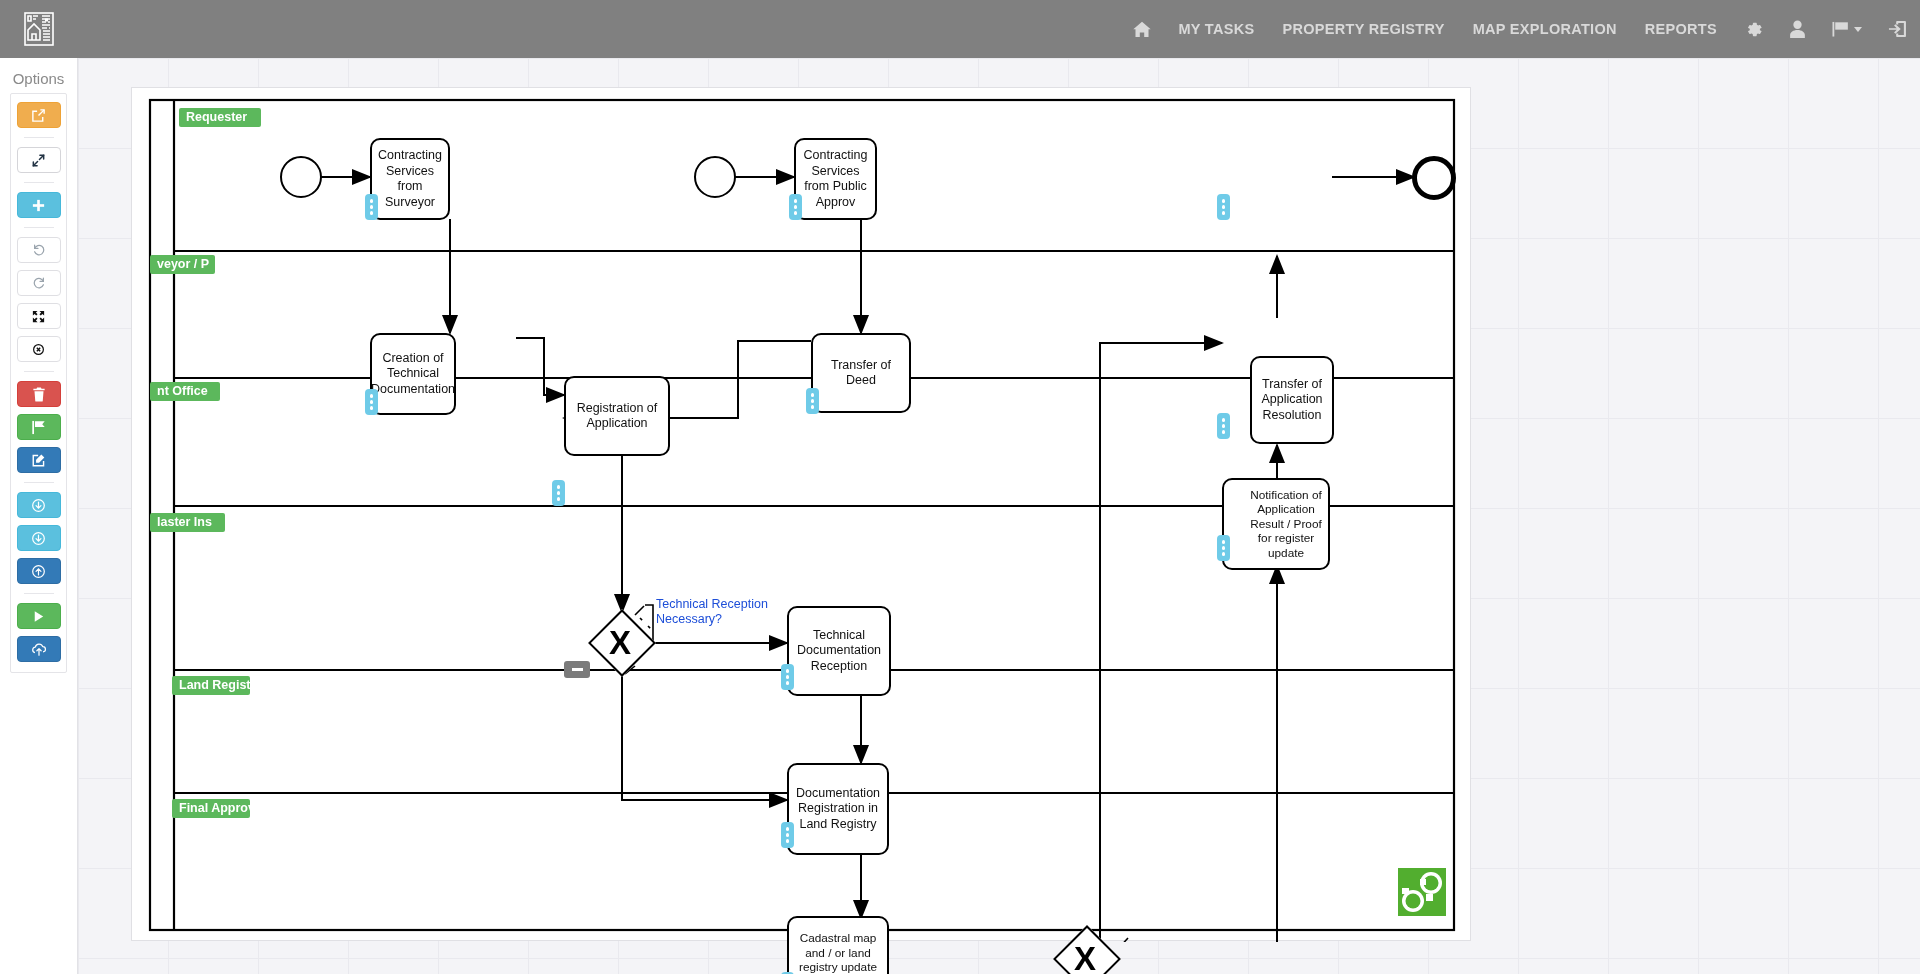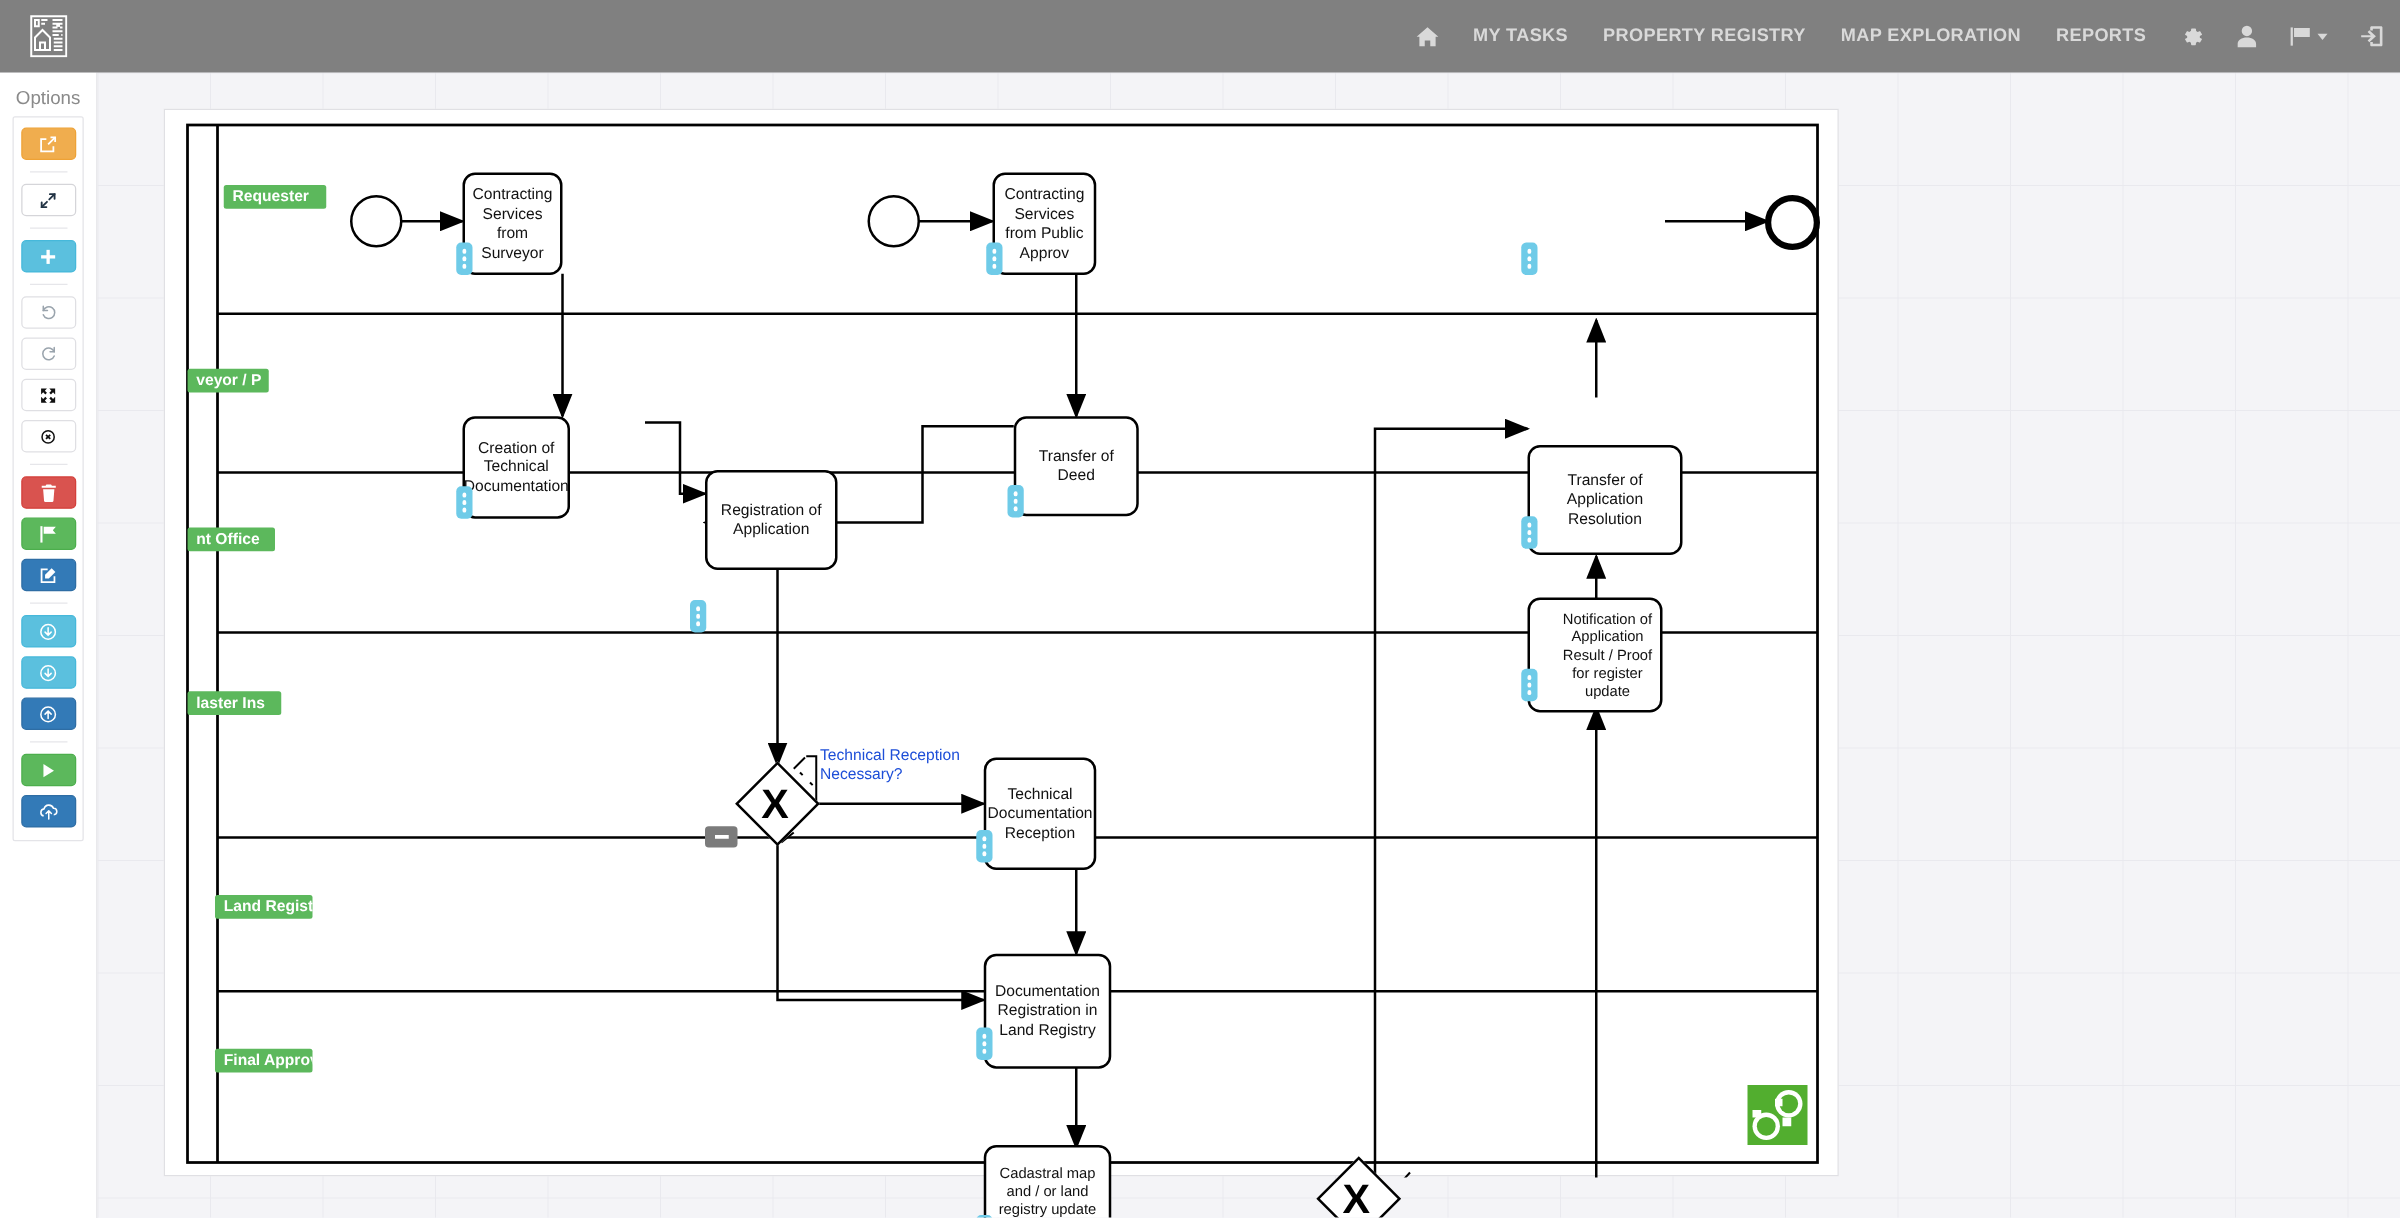--- a/index.html
+++ b/index.html
@@ -136,21 +136,20 @@
     background: #5cb85c;
     color: #ffffff;
     font-size: 12.5px;
     font-weight: bold;
     padding: 2px 7px 3px 7px;
     border-radius: 2px;
     white-space: nowrap;
     overflow: hidden;
     z-index: 12;
     user-select: none;
-    margin-top: 40px;
   }
 
   
   .task {
     position: absolute;
     background: #ffffff;
     border: 2px solid #000;
     border-radius: 10px;
     display: flex; align-items: center; justify-content: center;
     text-align: center;
@@ -538,42 +537,42 @@
           <i></i>
         </div>
 
       <div class="task" style="left:679px; top:245px; width:100px; height:80px;">Transfer of Deed</div>
       <div class="dots" style="left:674px; top:300px;">
           <i></i>
           <i></i>
           <i></i>
         </div>
 
-      <div class="task" style="left:1090px; top:268px; width:124px; height:88px;">Transfer of Application Resolution</div>
+      <div class="task" style="left:1118px; top:268px; width:84px; height:88px;">Transfer of Application Resolution</div>
       <div class="dots" style="left:1085px; top:325px;">
           <i></i>
           <i></i>
           <i></i>
         </div>
 
       <div class="task" style="left:432px; top:288px; width:106px; height:80px;">Registration of Application</div>
       <div class="dots" style="left:420px; top:392px;">
           <i></i>
           <i></i>
           <i></i>
         </div>
 
       <div class="task" style="left:1090px; top:390px; width:108px; height:92px; font-size:11.8px; line-height:14.5px;padding-left:26px;">Notification of Application Result / Proof for register update</div>
       <div class="dots" style="left:1085px; top:447px;">
           <i></i>
           <i></i>
           <i></i>
         </div>
 
-      <div class="task" style="left:655px; top:518px; width:90px; height:90px;">Technical Documentation Reception</div>
+      <div class="task" style="left:655px; top:518px; width:104px; height:90px;">Technical Documentation Reception</div>
       <div class="dots" style="left:649px; top:576px;">
           <i></i>
           <i></i>
           <i></i>
         </div>
 
       <div class="task" style="left:655px; top:675px; width:102px; height:92px;">Documentation Registration in Land Registry</div>
       <div class="dots" style="left:649px; top:734px;">
           <i></i>
           <i></i>

